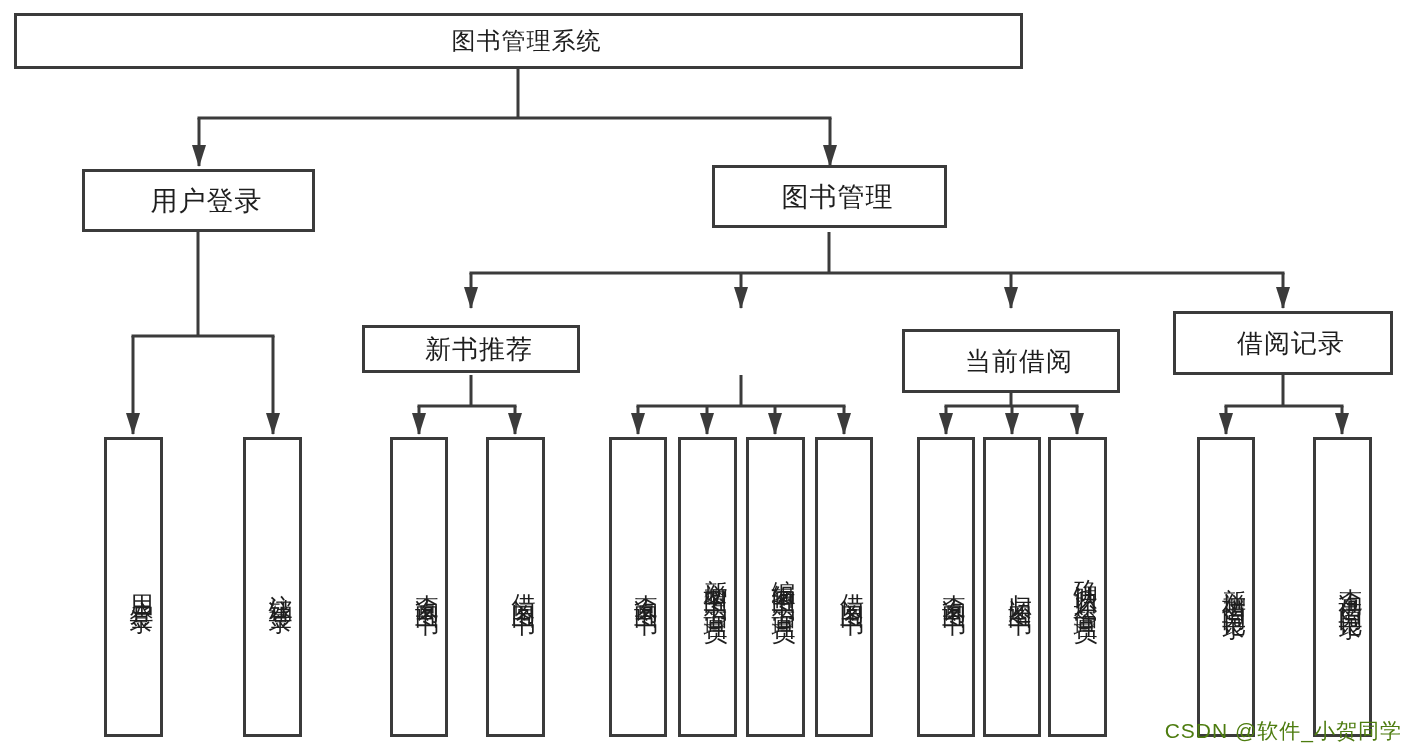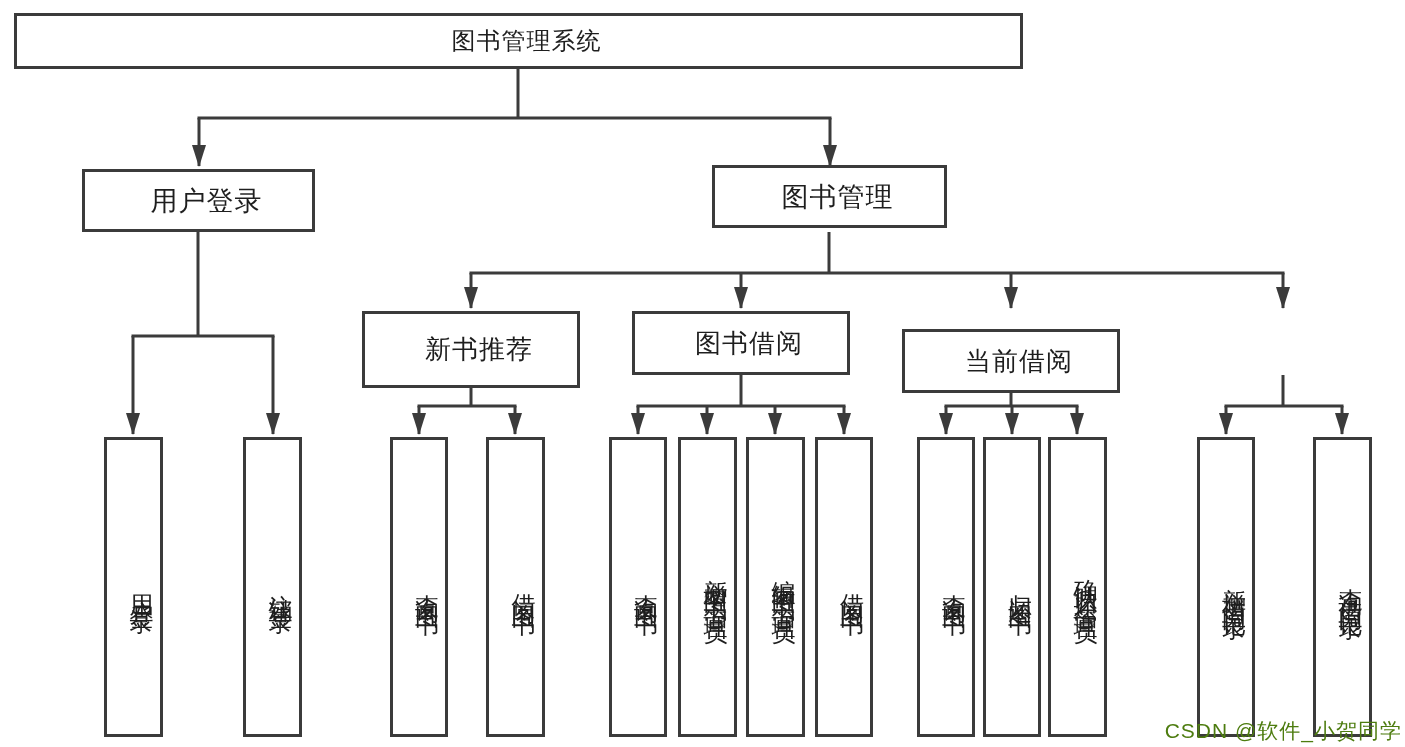--- a/index.html
+++ b/index.html
@@ -116,28 +116,28 @@
     <span>图书管理</span>
   </div>
 
   <div class="node leaf" style="left:104px; top:437px; width:59px; height:300px;">
     <span class="vtext">用户登录</span>
   </div>
   <div class="node leaf" style="left:243px; top:437px; width:59px; height:300px;">
     <span class="vtext">注销登录</span>
   </div>
 
-  <div class="node lvl3" style="left:362px; top:311px; width:218px; height:77px;">
+  <div class="node lvl3" style="left:362px; top:325px; width:218px; height:48px;">
     <span>新书推荐</span>
-  </div>
-  <div class="node lvl3" style="left:632px; top:311px; width:218px; height:64px;">
-    <span>图书借阅</span>
   </div>
   <div class="node lvl3" style="left:902px; top:329px; width:218px; height:64px;">
     <span>当前借阅</span>
+  </div>
+  <div class="node lvl3" style="left:1173px; top:311px; width:220px; height:64px;">
+    <span>借阅记录</span>
   </div>
 
   <div class="node leaf" style="left:390px; top:437px; width:58px; height:300px;">
     <span class="vtext">查询图书</span>
   </div>
   <div class="node leaf" style="left:486px; top:437px; width:59px; height:300px;">
     <span class="vtext">借阅图书</span>
   </div>
 
   <div class="node leaf" style="left:609px; top:437px; width:58px; height:300px;">

